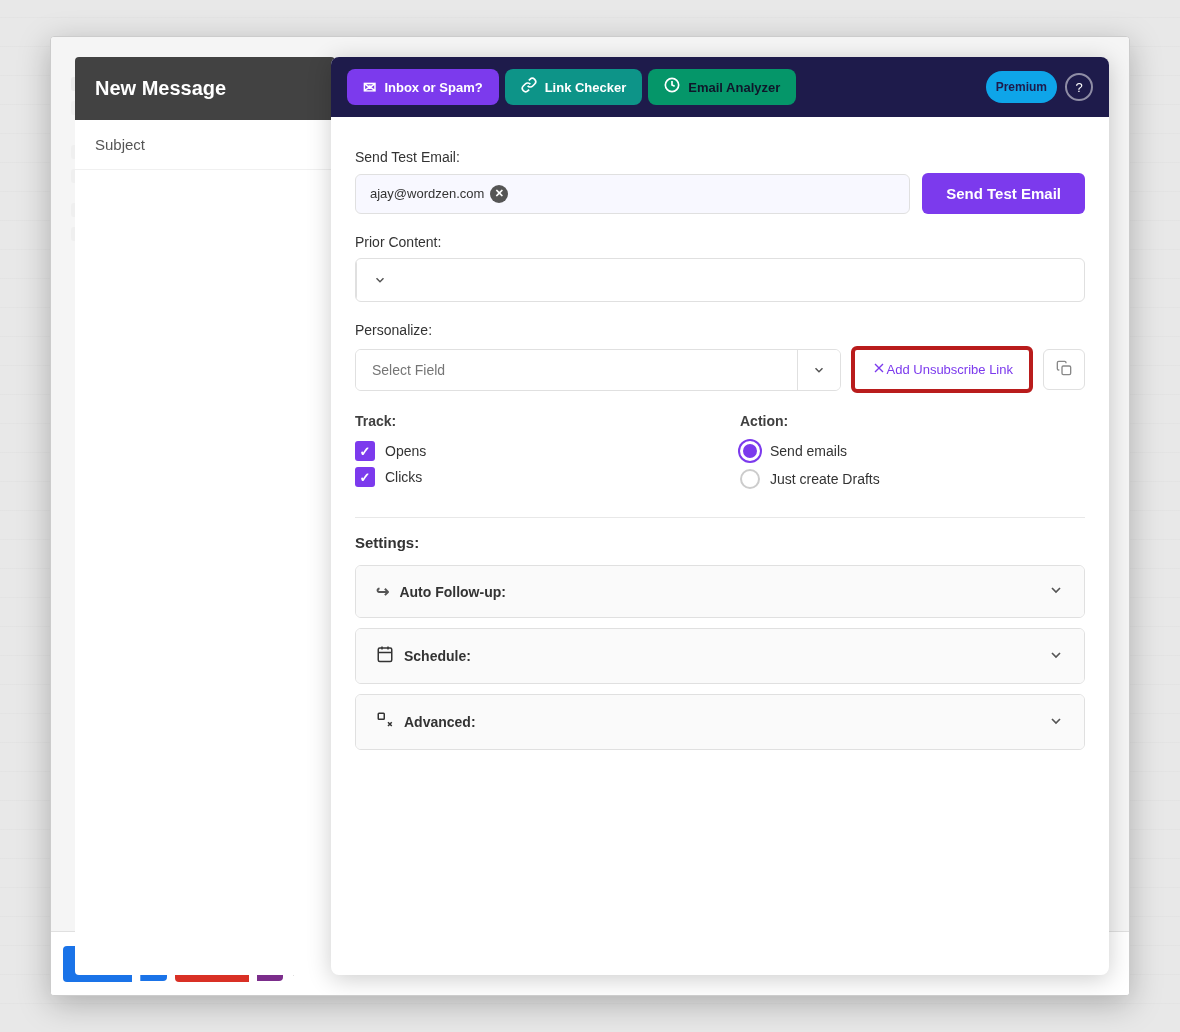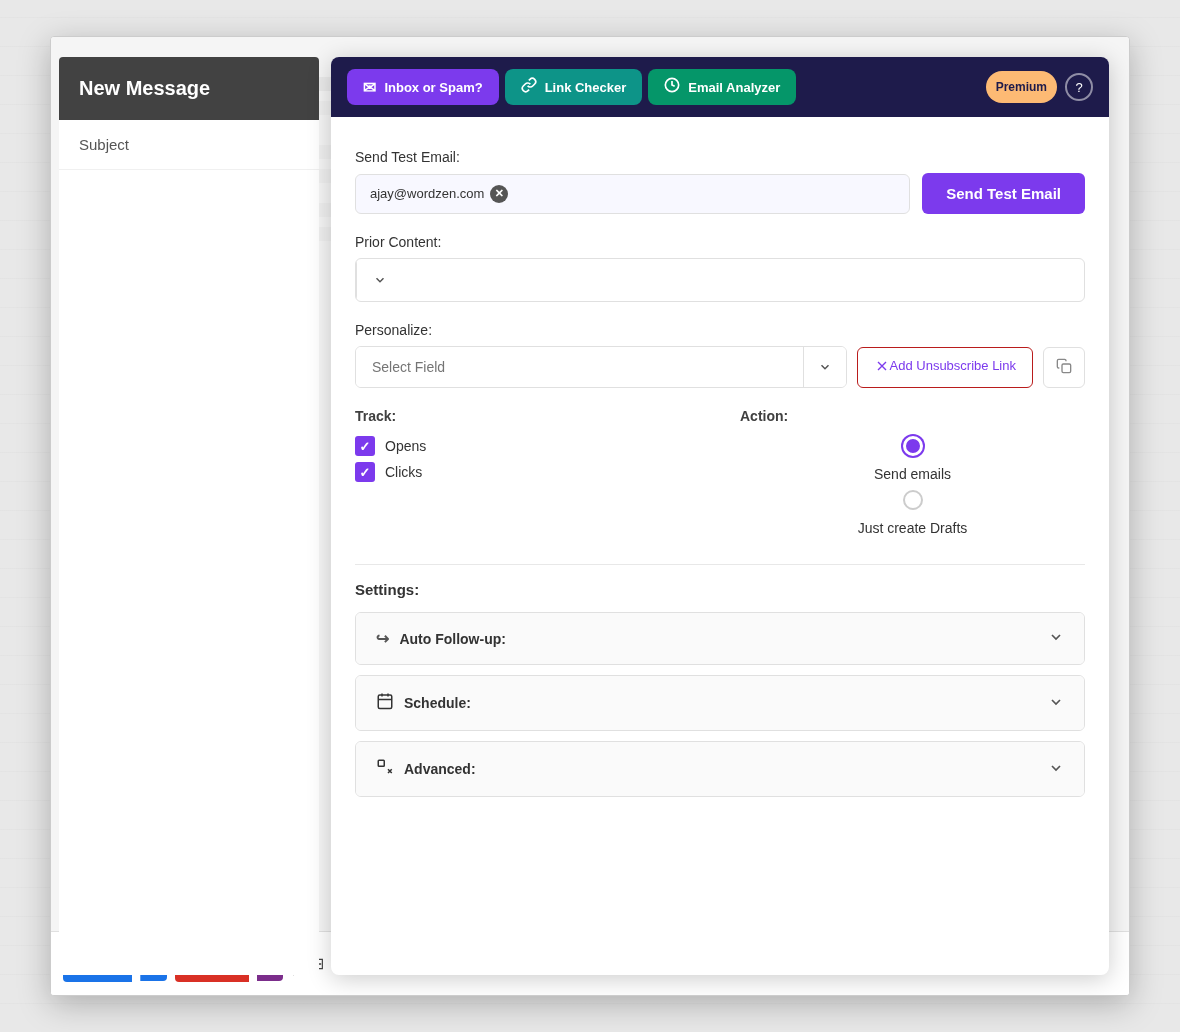--- a/index.html
+++ b/index.html
@@ -161,21 +161,21 @@
     .nav-bar {
       background: #1e1b4b;
       padding: 12px 16px;
       display: flex;
       align-items: center;
       justify-content: flex-end;
       gap: 8px;
     }
 
     .premium-badge {
-      background: #fdba74;
+      background: #0ea5e9;
       color: #1e1b4b;
       font-weight: 700;
       font-size: 12px;
       padding: 9px 10px;
       border-radius: 20px;
     }
 
     .help-icon {
       width: 28px;
       height: 28px;
@@ -213,39 +213,39 @@
       color: #fff;
     }
 
     .nav-tab-teal {
       background: #0d9488;
       color: #fff;
     }
 
     .nav-tab-green {
       background: #059669;
-      color: #ffffff;
+      color: #0f172a;
     }
 
     .nav-tab-icon {
       font-size: 16px;
     }
 
     
     .content-area {
       flex: 1;
       overflow-y: auto;
       padding: 32px 24px;
     }
 
     
     .sidebar-panel {
       position: absolute;
       top: 20px;
-      left: 8px;
+      left: 24px;
       width: 260px;
       bottom: 20px;
       background: #fff;
       border-radius: 4px;
       z-index: 15;
     }
 
     .sidebar-header {
       background: #424242;
       color: #fff;
@@ -383,24 +383,24 @@
       border-left: 1px solid #e0e0e0;
       background: #fff;
       cursor: pointer;
       color: #555;
       display: flex;
       align-items: center;
     }
 
     .unsubscribe-btn {
       display: flex;
-      align-items: flex-start;
+      align-items: center;
       gap: 0;
       padding: 10px 16px;
-      border: 1px solid #b91c1c;
+      border: 4px solid #b91c1c;
       border-radius: 6px;
       cursor: pointer;
       background: #fff;
       font-size: 13px;
       color: #7c3aed;
       font-weight: 500;
     }
 
     .copy-btn {
       padding: 10px 12px;
@@ -460,21 +460,20 @@
     .checkbox-label {
       font-size: 14px;
       color: #333;
     }
 
     .radio-row {
       display: flex;
       align-items: center;
       gap: 10px;
       margin-bottom: 8px;
-      flex-direction: column;
     }
 
     .radio-selected {
       width: 20px;
       height: 20px;
       border-radius: 50%;
       background: #7c3aed;
       border: 3px solid #fff;
       box-shadow: 0 0 0 2px #7c3aed;
       cursor: pointer;

